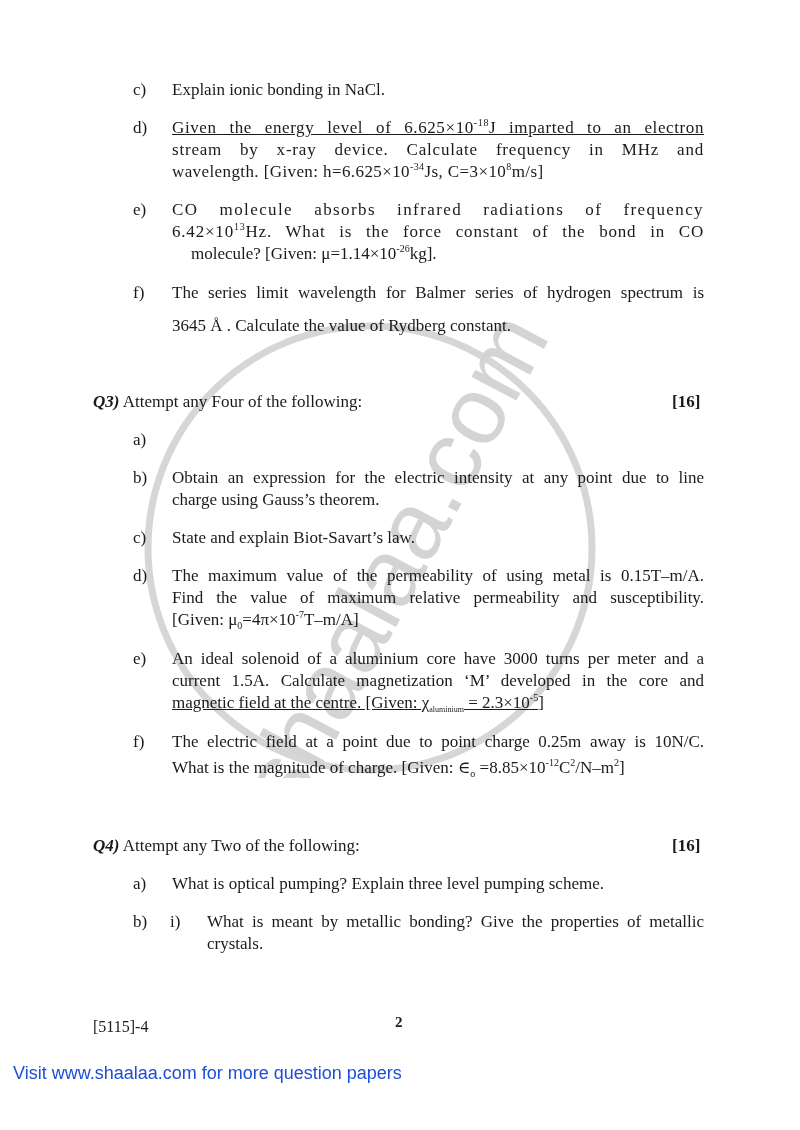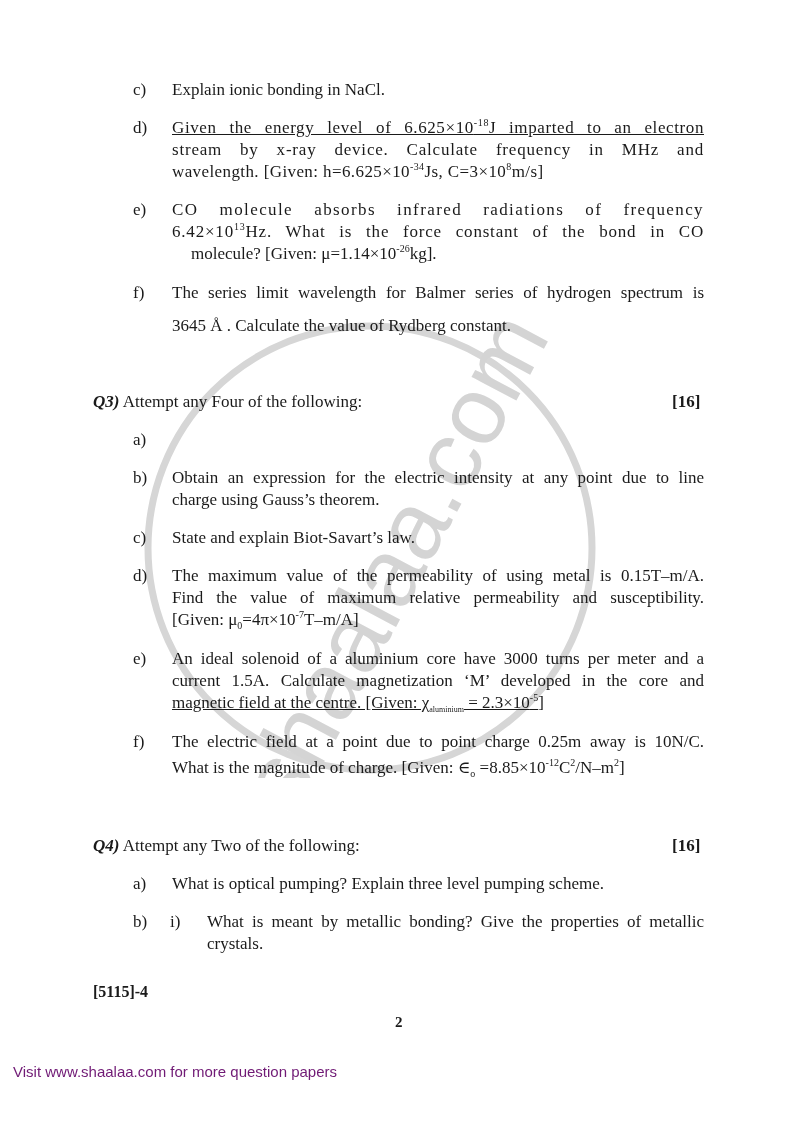--- a/index.html
+++ b/index.html
@@ -6,24 +6,24 @@
   body { width: 800px; height: 1130px; position: relative; overflow: hidden;
          font-family: "Liberation Serif", "DejaVu Serif", serif; color: #1a1a1a; }
   .page { position: absolute; left: 0; top: 0; width: 800px; height: 1130px; }
   .line { position: absolute; font-size: 17px; line-height: 23px; white-space: nowrap; }
   .label { position: absolute; font-size: 17px; line-height: 23px; }
   .justify { position: absolute; font-size: 17px; line-height: 23px; text-align: justify; text-align-last: justify; }
   .qhead { position: absolute; font-size: 17px; line-height: 23px; }
   .qnum { font-style: italic; font-weight: bold; }
   .marks { position: absolute; font-size: 17px; font-weight: bold; line-height: 23px; }
   sup, sub { font-size: 10px; line-height: 0; }
-  .footer-code { position: absolute; left: 93px; top: 983px; font-size: 16px; font-weight: bold; }
+  .footer-code { position: absolute; left: 93px; top: 1018px; font-size: 16px; font-weight: normal; }
   .page-num { position: absolute; left: 395px; top: 1014px; font-size: 15px; font-weight: bold; }
   .visit { position: absolute; left: 13px; top: 1063px; font-family: "Liberation Sans", "DejaVu Sans", sans-serif;
-           font-size: 15px; color: #701a75; }
+           font-size: 18px; color: #1d4ed8; }
   .watermark { position: absolute; left: 140px; top: 318px; width: 460px; height: 460px; pointer-events: none; }
 </style>
 </head>
 <body>
 
 <div class="page">
 
   <svg class="watermark" viewBox="0 0 460 460">
     <circle cx="230" cy="230" r="222" fill="none" stroke="#d6d6d6" stroke-width="7"></circle>
     <text x="230" y="290" text-anchor="middle" font-family="Liberation Sans, sans-serif" font-size="96" fill="#d4d4d4" transform="rotate(-62 230 230)">shaalaa.com</text>

